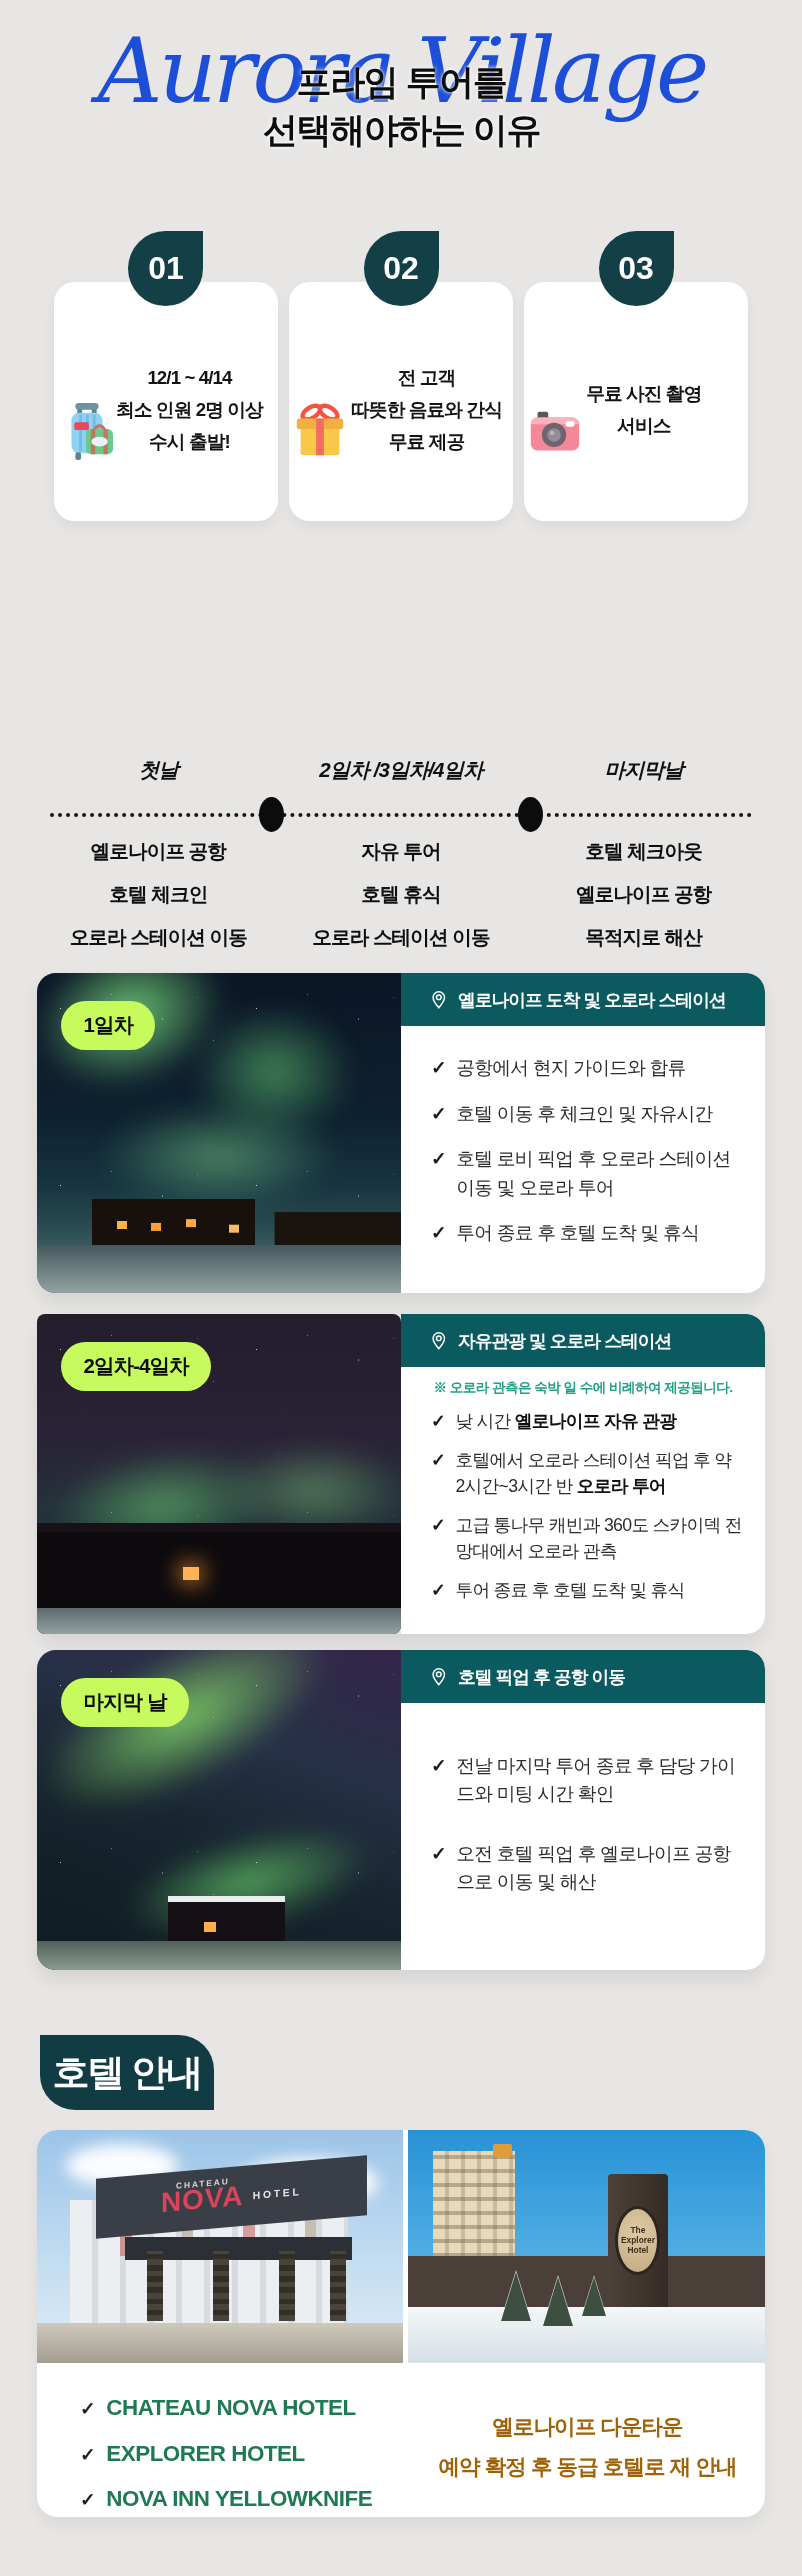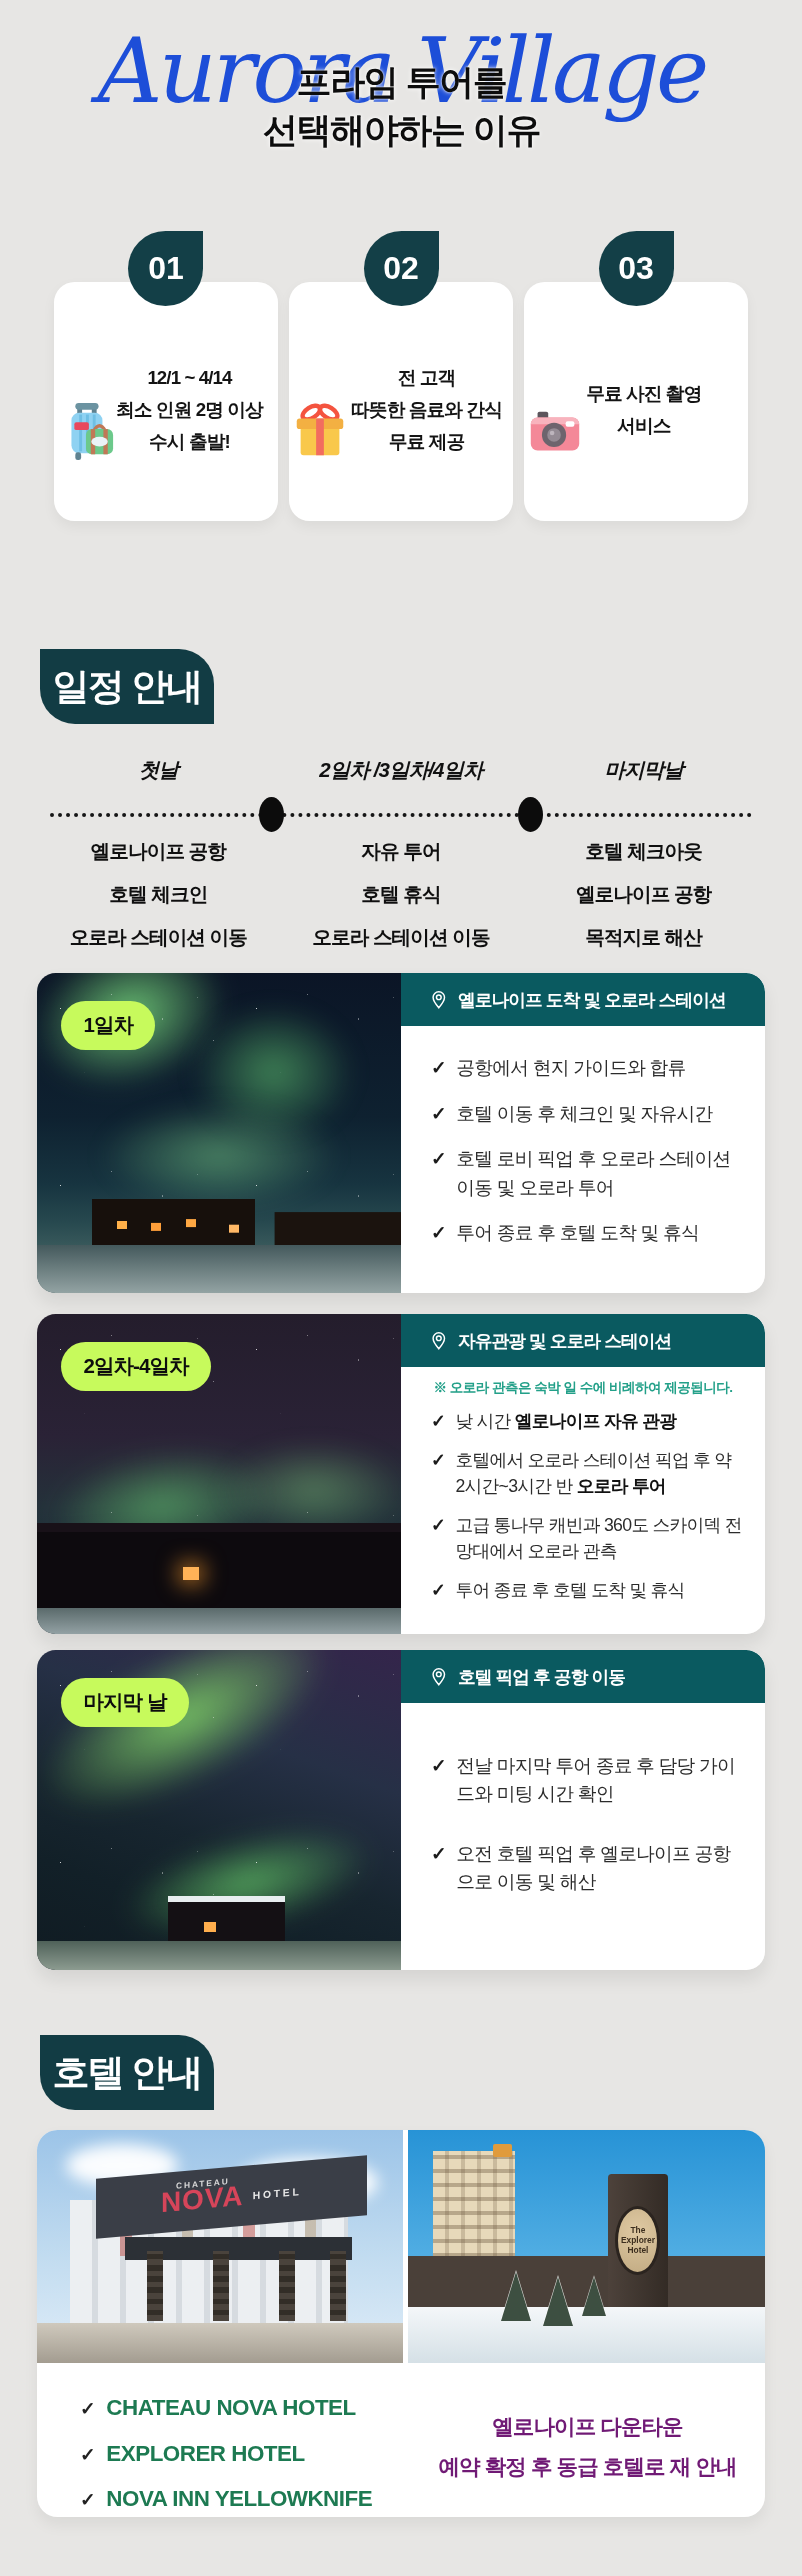--- a/index.html
+++ b/index.html
@@ -85,21 +85,21 @@
   .ph1{background:linear-gradient(180deg,#0b1526 0%,#0e2130 45%,#173440 66%,#27494f 78%,#3a5a5c 86%,#2e4a4e 100%);}
   .ph1 .a1{left:-12%;top:-18%;width:75%;height:62%;background:radial-gradient(closest-side,rgba(124,224,128,.85),transparent 72%);transform:rotate(-18deg);}
   .ph1 .a2{left:34%;top:2%;width:62%;height:58%;background:radial-gradient(closest-side,rgba(96,196,112,.6),transparent 72%);}
   .ph1 .a3{left:4%;top:34%;width:92%;height:46%;background:radial-gradient(closest-side,rgba(140,235,150,.45),transparent 72%);}
   .ph1 .ground{height:15%;background:linear-gradient(180deg,#44595c,#93a3a3);}
   .ph1 .house{bottom:13%;left:15%;width:163px;height:52px;background:#17100c;
     box-shadow:177px 7.5px 0 -5.6px #1b130e;}
   .ph1 .win{bottom:20%;left:22%;width:10.3px;height:8.4px;background:#ffb049;
     box-shadow:34px 1.9px 0 #ff9f3a,69px -1.9px 0 #ffa843,112px 3.7px 0 #ffb866;}
 
-  .ph2{background:linear-gradient(180deg,#241d2c 0%,#2a2236 38%,#24313a 60%,#1e3038 74%,#17262d 100%);}
+  .ph2{background:linear-gradient(180deg,#241d2c 0%,#2a2236 38%,#24313a 60%,#1e3038 74%,#17262d 100%);border-radius:8px;}
   .ph2 .a1{bottom:16%;left:-8%;width:85%;height:48%;background:radial-gradient(closest-side,rgba(110,214,120,.55),transparent 72%);transform:rotate(-8deg);}
   .ph2 .a2{bottom:24%;right:-12%;width:72%;height:42%;background:radial-gradient(closest-side,rgba(150,235,140,.38),transparent 72%);}
   .ph2 .house{bottom:8%;left:0;width:100%;height:24%;background:#0d0a0e;
     border-top:9.3px solid #181118;}
   .ph2 .win{bottom:17%;left:40%;width:16px;height:13px;background:#ffb257;box-shadow:0 0 20.5px 5.6px rgba(255,158,46,.55);}
   .ph2 .ground{height:8%;background:linear-gradient(180deg,#5a6a6b,#93a1a4);}
 
   .ph3{background:linear-gradient(200deg,#34254b 0%,#263046 32%,#17252f 58%,#122028 75%,#101b22 100%);}
   .ph3 .a1{top:-8%;left:-22%;width:125%;height:58%;background:radial-gradient(closest-side,rgba(150,250,110,.7),transparent 70%);transform:rotate(-28deg);}
   .ph3 .a2{bottom:6%;left:8%;width:100%;height:42%;background:radial-gradient(closest-side,rgba(120,240,120,.6),transparent 70%);transform:rotate(-14deg);}
@@ -143,21 +143,21 @@
   .exp-tree{position:absolute;bottom:18%;width:0;height:0;border-left:15px solid transparent;
     border-right:15px solid transparent;border-bottom:49px solid #3d4f41;filter:drop-shadow(0 -1.9px 0 rgba(255,255,255,.8));}
   .et1{left:26%;} .et2{left:38%;bottom:16%;} .et3{left:48%;transform:scale(.8);}
 
   .hbottom{display:flex;padding:32px 17px 0 43px;}
   .hlist{width:347px;}
   .hl-item{display:flex;gap:11.2px;align-items:baseline;font-size:22.4px;font-weight:800;
     letter-spacing:-0.5px;color:#1d7a52;margin-bottom:19.6px;}
   .hl-item .ck{font-size:18.7px;color:#222;}
   .hnote{flex:1;text-align:center;padding-top:13px;font-size:21.5px;font-weight:800;
-    letter-spacing:-0.9px;color:#701a75;line-height:1.85;white-space:nowrap;}
+    letter-spacing:-0.9px;color:#a16207;line-height:1.85;white-space:nowrap;}
 </style>
 </head>
 <body>
 
 <div class="page">
 
   <div class="script-bg">Aurora Village</div>
   <div class="main-title">
     <span>프라임 투어를</span><br>
     <span>선택해야하는 이유</span>
@@ -220,21 +220,20 @@
               <circle cx="29" cy="33" r="2.4" fill="#bdb5bd"></circle>
             </svg></div>
           <div class="flines">
             <div>무료 사진 촬영</div>
             <div>서비스</div>
           </div>
         </div>
       </div>
     </div>
 
-  <div class="section-badge sb-schedule">일정 안내</div>
 
   <div class="timeline">
     <div class="tl-labels" id="tl-labels">
         <div class="tl-col">첫날</div>
         <div class="tl-col">2일차 /3일차/4일차</div>
         <div class="tl-col">마지막날</div>
       </div>
     <div class="tl-line">
       <div class="dotline"></div>
       <div class="dot dot1"></div>

